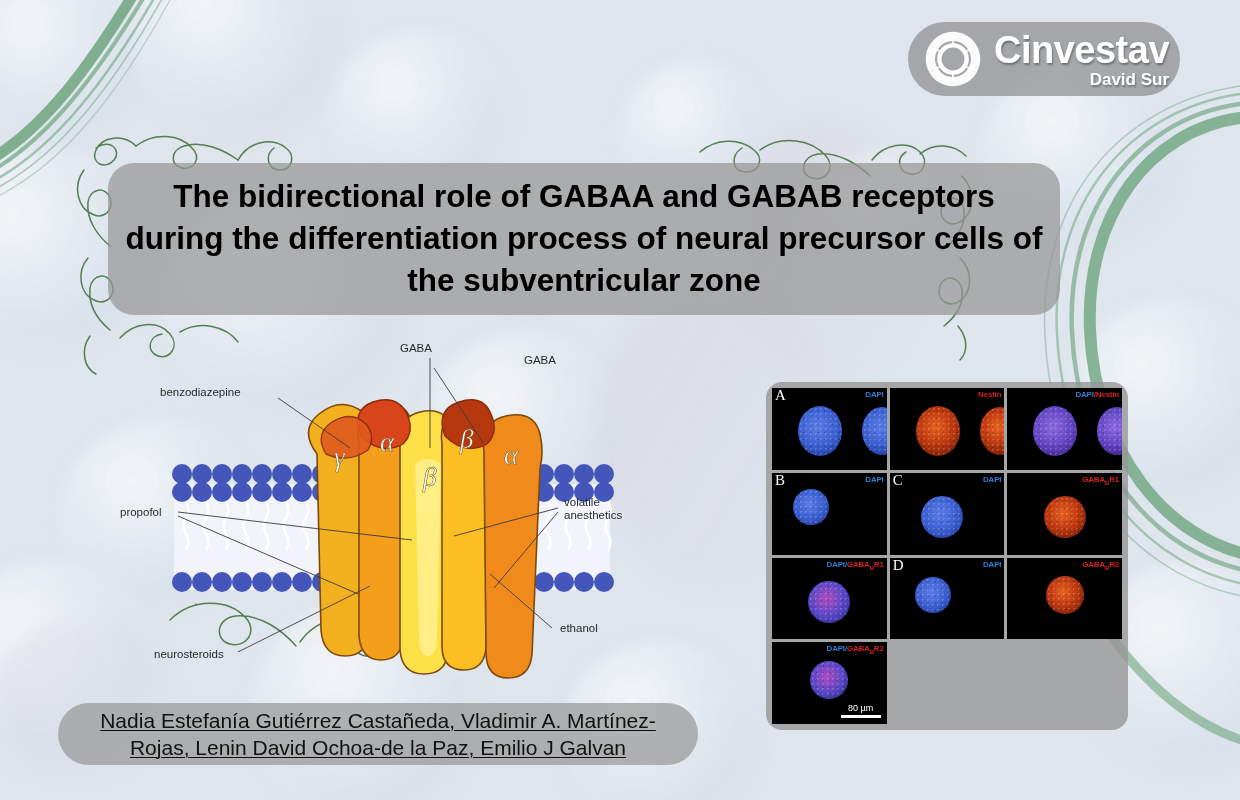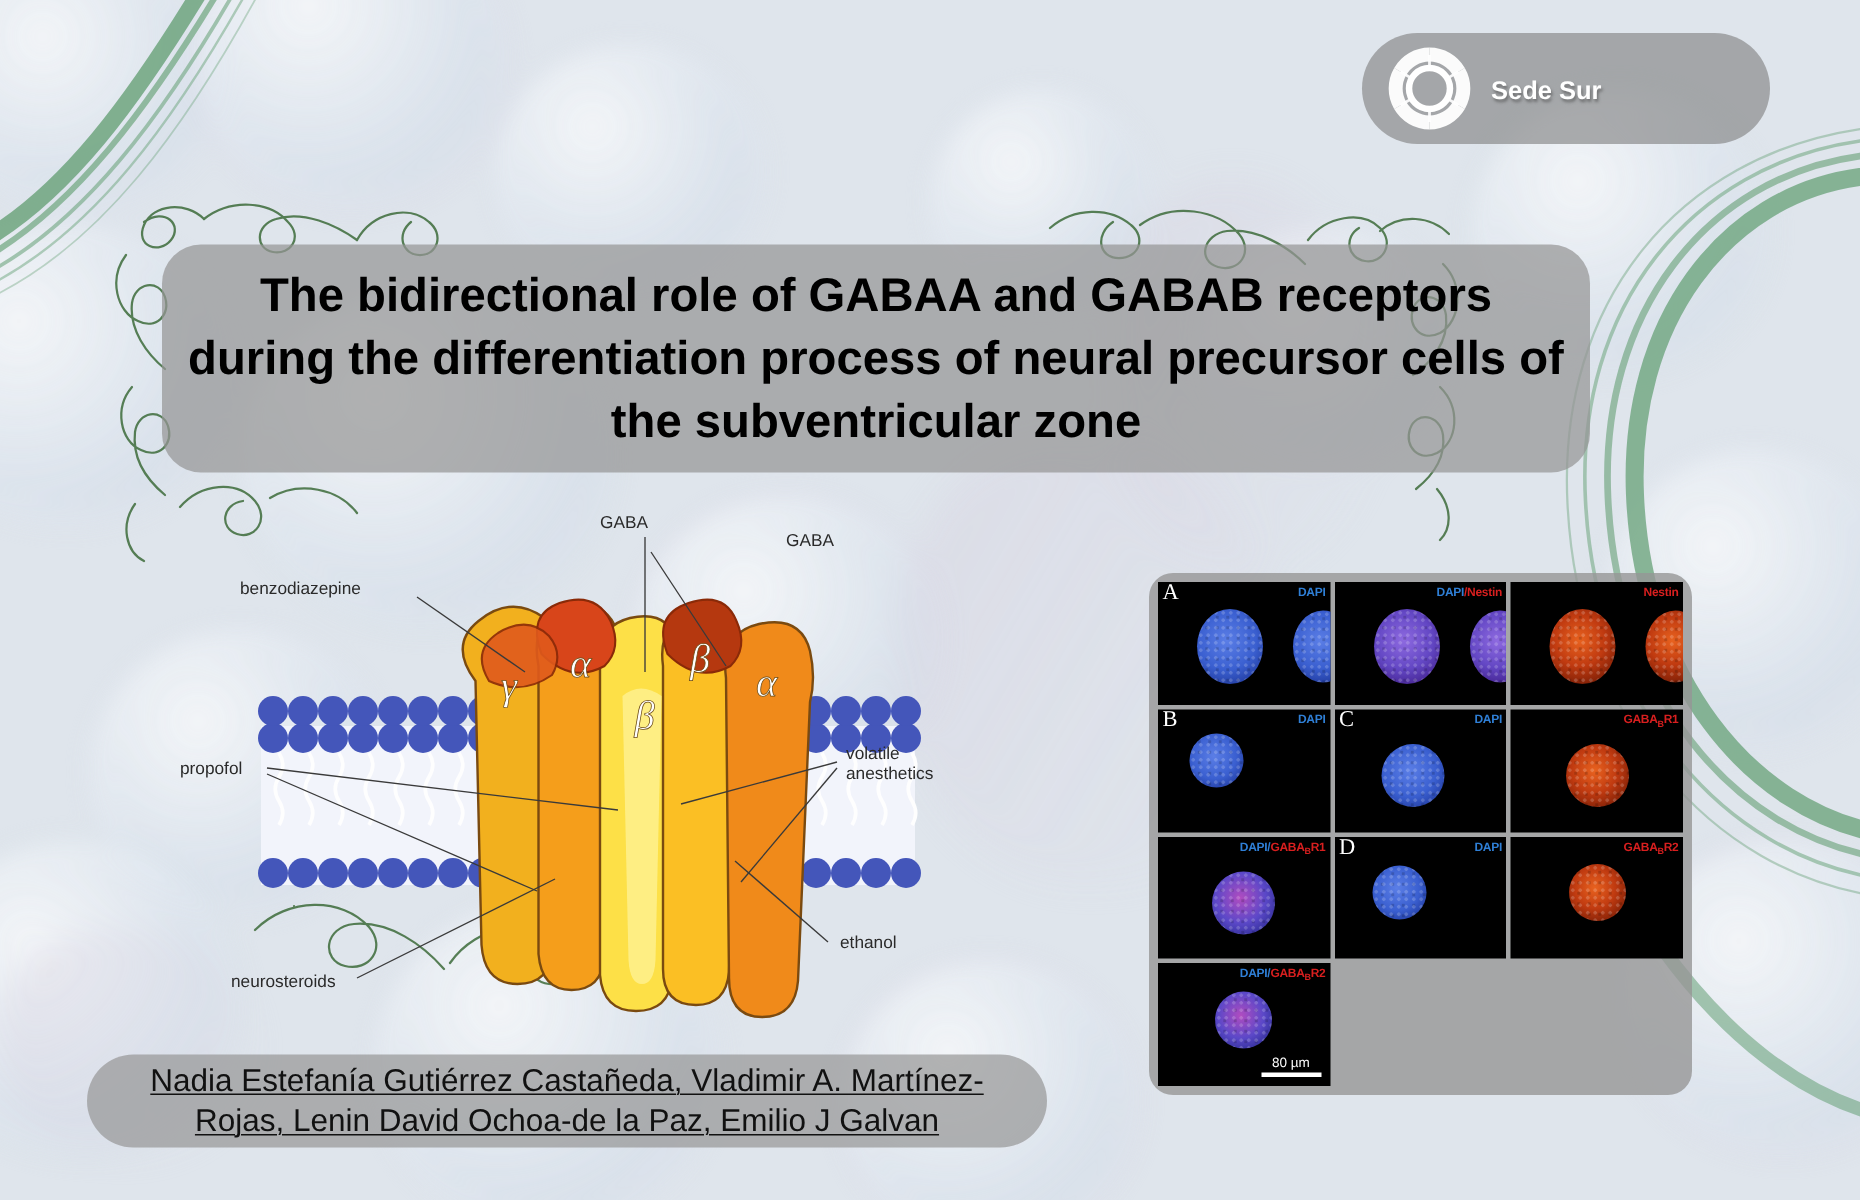--- a/index.html
+++ b/index.html
@@ -311,21 +311,22 @@
       <g stroke="#ffffff" stroke-width="3" opacity=".9">
         <line x1="50" y1="14" x2="50" y2="26"></line>
         <line x1="81" y1="32" x2="71" y2="38"></line>
         <line x1="81" y1="68" x2="71" y2="62"></line>
         <line x1="50" y1="86" x2="50" y2="74"></line>
         <line x1="19" y1="68" x2="29" y2="62"></line>
         <line x1="19" y1="32" x2="29" y2="38"></line>
       </g>
     </svg>
     <div id="logo-words">
-      <span id="logo-sub">Sede Sur</span>
+      <span id="logo-name">Cinvestav</span>
+      <span id="logo-sub">David Sur</span>
     </div>
   </div>
 
   <div id="title-plaque">
     <div id="title-text">The bidirectional role of GABAA and GABAB receptors during the differentiation process of neural precursor cells of the subventricular zone</div>
   </div>
 
   <div id="receptor-figure">
     <svg width="560" height="372" viewBox="0 0 560 372">
 
@@ -467,34 +468,34 @@
         <span class="panel-letter">A</span>
         <span class="panel-tag tag-dapi">DAPI</span>
         <div class="blob blob-dapi" style="width:44px;height:50px;left:42%;top:52%;">
             <div class="speckle"></div>
           </div>
         <div class="blob blob-dapi" style="width:40px;height:48px;left:96%;top:52%;">
             <div class="speckle"></div>
           </div>
       </div>
       <div class="panel">
+        <span class="panel-tag tag-red">Nestin</span>
+        <div class="blob blob-red" style="width:44px;height:50px;left:42%;top:52%;">
+            <div class="speckle"></div>
+          </div>
+        <div class="blob blob-red" style="width:40px;height:48px;left:96%;top:52%;">
+            <div class="speckle"></div>
+          </div>
+      </div>
+      <div class="panel">
         <span class="panel-tag"><span class="tag-dapi">DAPI</span><span class="tag-red">/Nestin</span></span>
         <div class="blob blob-merge-nestin" style="width:44px;height:50px;left:42%;top:52%;">
             <div class="speckle"></div>
           </div>
         <div class="blob blob-merge-nestin" style="width:40px;height:48px;left:96%;top:52%;">
-            <div class="speckle"></div>
-          </div>
-      </div>
-      <div class="panel">
-        <span class="panel-tag tag-red">Nestin</span>
-        <div class="blob blob-red" style="width:44px;height:50px;left:42%;top:52%;">
-            <div class="speckle"></div>
-          </div>
-        <div class="blob blob-red" style="width:40px;height:48px;left:96%;top:52%;">
             <div class="speckle"></div>
           </div>
       </div>
 
       <div class="panel">
         <span class="panel-letter">B</span>
         <span class="panel-tag tag-dapi">DAPI</span>
         <div class="blob blob-dapi" style="width:36px;height:36px;left:34%;top:42%;">
             <div class="speckle"></div>
           </div>

